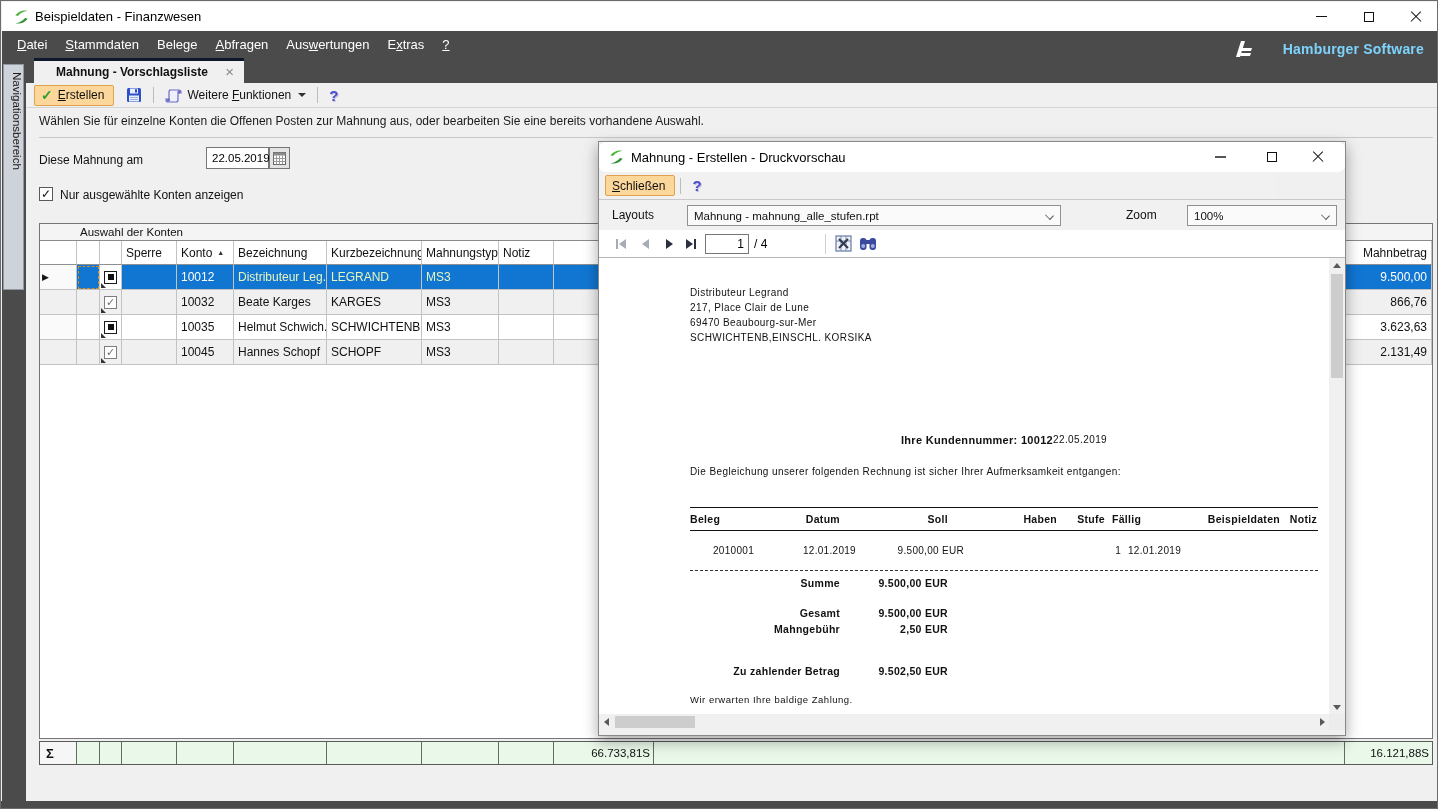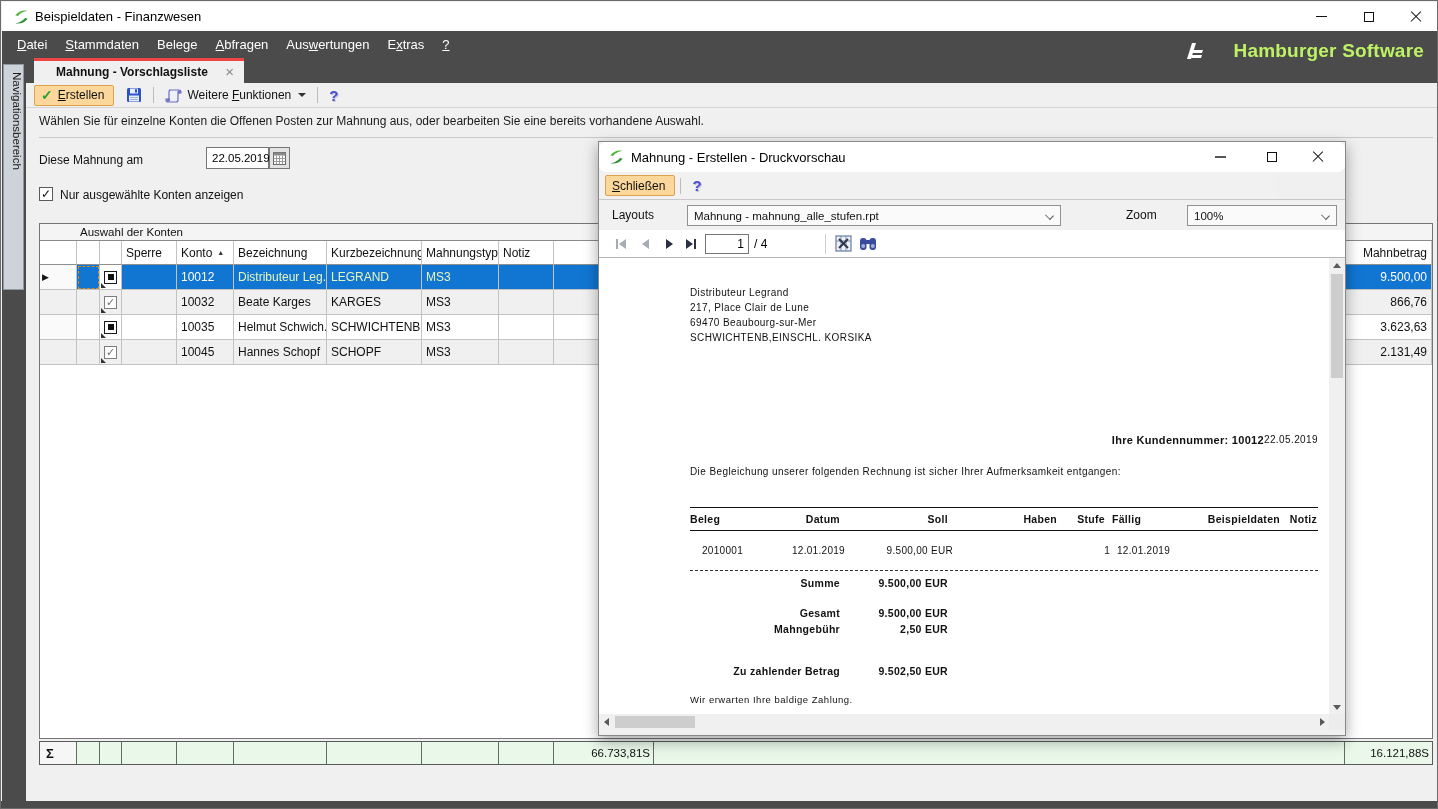--- a/index.html
+++ b/index.html
@@ -17,23 +17,23 @@
   .x-glyph i { position:absolute; left:-1px; top:5px; width:14px; height:1.4px; background:#111; }
   .x-glyph i:first-child { transform:rotate(45deg); }
   .x-glyph i:last-child  { transform:rotate(-45deg); }
 
   
   .chrome { left:1px; top:30px; width:1436px; height:52px; background:#4b4b4b; }
   .menubar { display:flex; align-items:center; height:27px; padding-left:6px; }
   .menu-item { color:#fff; font-size:13px; padding:0 9px; height:27px; display:flex; align-items:center; }
   .key { text-decoration:underline; }
   .brand { position:absolute; right:14px; top:9px; display:flex; align-items:center; gap:6px; }
-  .brand-text { color:#bef264; font-size:19px; font-weight:bold; letter-spacing:.2px;margin-left:19px; }
-
-  .tab { position:absolute; left:32px; top:27px; width:210px; height:25px; background:#f0f0f0; border-top:3px solid #ef4444; display:flex; align-items:center; }
+  .brand-text { color:#7dd3fc; font-size:14px; font-weight:bold; letter-spacing:.2px;margin-left:19px; }
+
+  .tab { position:absolute; left:32px; top:27px; width:210px; height:25px; background:#f0f0f0; border-top:3px solid #0f172a; display:flex; align-items:center; }
   .tab-label { font-size:12px; font-weight:bold; color:#111; margin-left:22px; }
   .tab-close { margin-left:auto; margin-right:10px; color:#8a8a8a; font-size:15px; line-height:10px; }
 
   
   .navstrip { left:1px; top:82px; width:24px; height:718px; background:#4b4b4b; }
   .navtab { left:2px; top:63px; width:21px; height:226px; background:#ced3da; border:1px solid #8f98a3; writing-mode:vertical-rl; font-size:11.5px; color:#1c1c1c; padding-top:7px; text-align:left; }
 
   
   .toolbar { left:25px; top:82px; width:1412px; height:24px; display:flex; align-items:center; }
   .tbtn { display:flex; align-items:center; height:21px; font-size:12px; color:#111; }
@@ -113,21 +113,21 @@
   .t-dn { width:0;height:0;border-left:4px solid transparent;border-right:4px solid transparent;border-top:5px solid #5a5a5a; }
   .t-lf { width:0;height:0;border-top:4px solid transparent;border-bottom:4px solid transparent;border-right:5px solid #5a5a5a; }
   .t-rt { width:0;height:0;border-top:4px solid transparent;border-bottom:4px solid transparent;border-left:5px solid #5a5a5a; }
   .vthumb { position:absolute; left:2px; top:16px; width:12px; height:104px; background:#cdcdcd; }
   .hthumb { position:absolute; left:16px; top:2px; width:80px; height:12px; background:#cdcdcd; }
 
   
   .doc { left:91px; top:0; width:628px; height:456px; color:#111; }
   .doc .small { font-size:10px; letter-spacing:.4px; }
   .doc-address div { font-size:10px; letter-spacing:.4px; line-height:15px; }
-  .kn-row { display:flex; justify-content:flex-end; font-size:10.5px; }
+  .kn-row { display:flex; justify-content:center; font-size:10.5px; }
   .kn-row .kn { font-weight:bold; font-size:11px; letter-spacing:.3px; }
   .line-solid { height:0; border-top:1.5px solid #111; }
   .line-dashed { height:0; border-top:1.5px dashed #333; }
   .doc-grid { display:grid; grid-template-columns:58px 92px 108px 109px 48px 88px 87px 37px; font-size:10px; letter-spacing:.3px; }
   .doc-grid .dh { font-weight:bold; font-size:10.5px; }
   .ra { text-align:right; }
   .totals { display:grid; grid-template-columns:150px 108px; font-weight:bold; font-size:10.5px; letter-spacing:.3px; row-gap:4px; }
   .totals div { text-align:right; }
 </style>
 </head>
@@ -491,21 +491,21 @@
           <div class="dh ra">Datum</div>
           <div class="dh ra">Soll</div>
           <div class="dh ra">Haben</div>
           <div class="dh ra">Stufe</div>
           <div class="dh" style="padding-left:7px">Fällig</div>
           <div class="dh ra">Beispieldaten</div>
           <div class="dh ra">Notiz</div>
         </div>
         <div class="abs line-solid" style="left:0;top:272px;width:628px"></div>
 
-        <div class="abs doc-grid" style="left:5px;top:287px;width:628px">
+        <div class="abs doc-grid" style="left:16px;top:287px;width:628px">
           <div style="padding-left:7px">2010001</div>
           <div class="ra">12.01.2019</div>
           <div class="ra">9.500,00  EUR</div>
           <div></div>
           <div class="ra">1</div>
           <div style="padding-left:7px">12.01.2019</div>
           <div></div>
           <div></div>
         </div>
 

